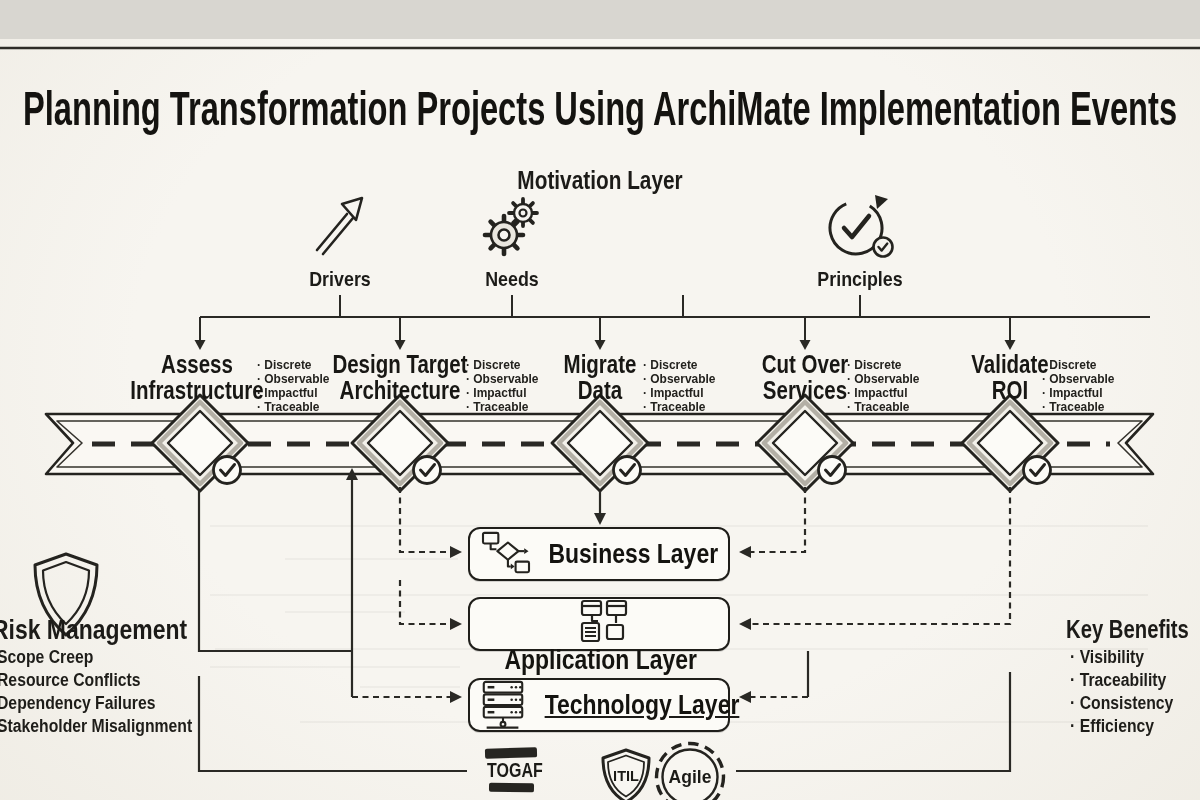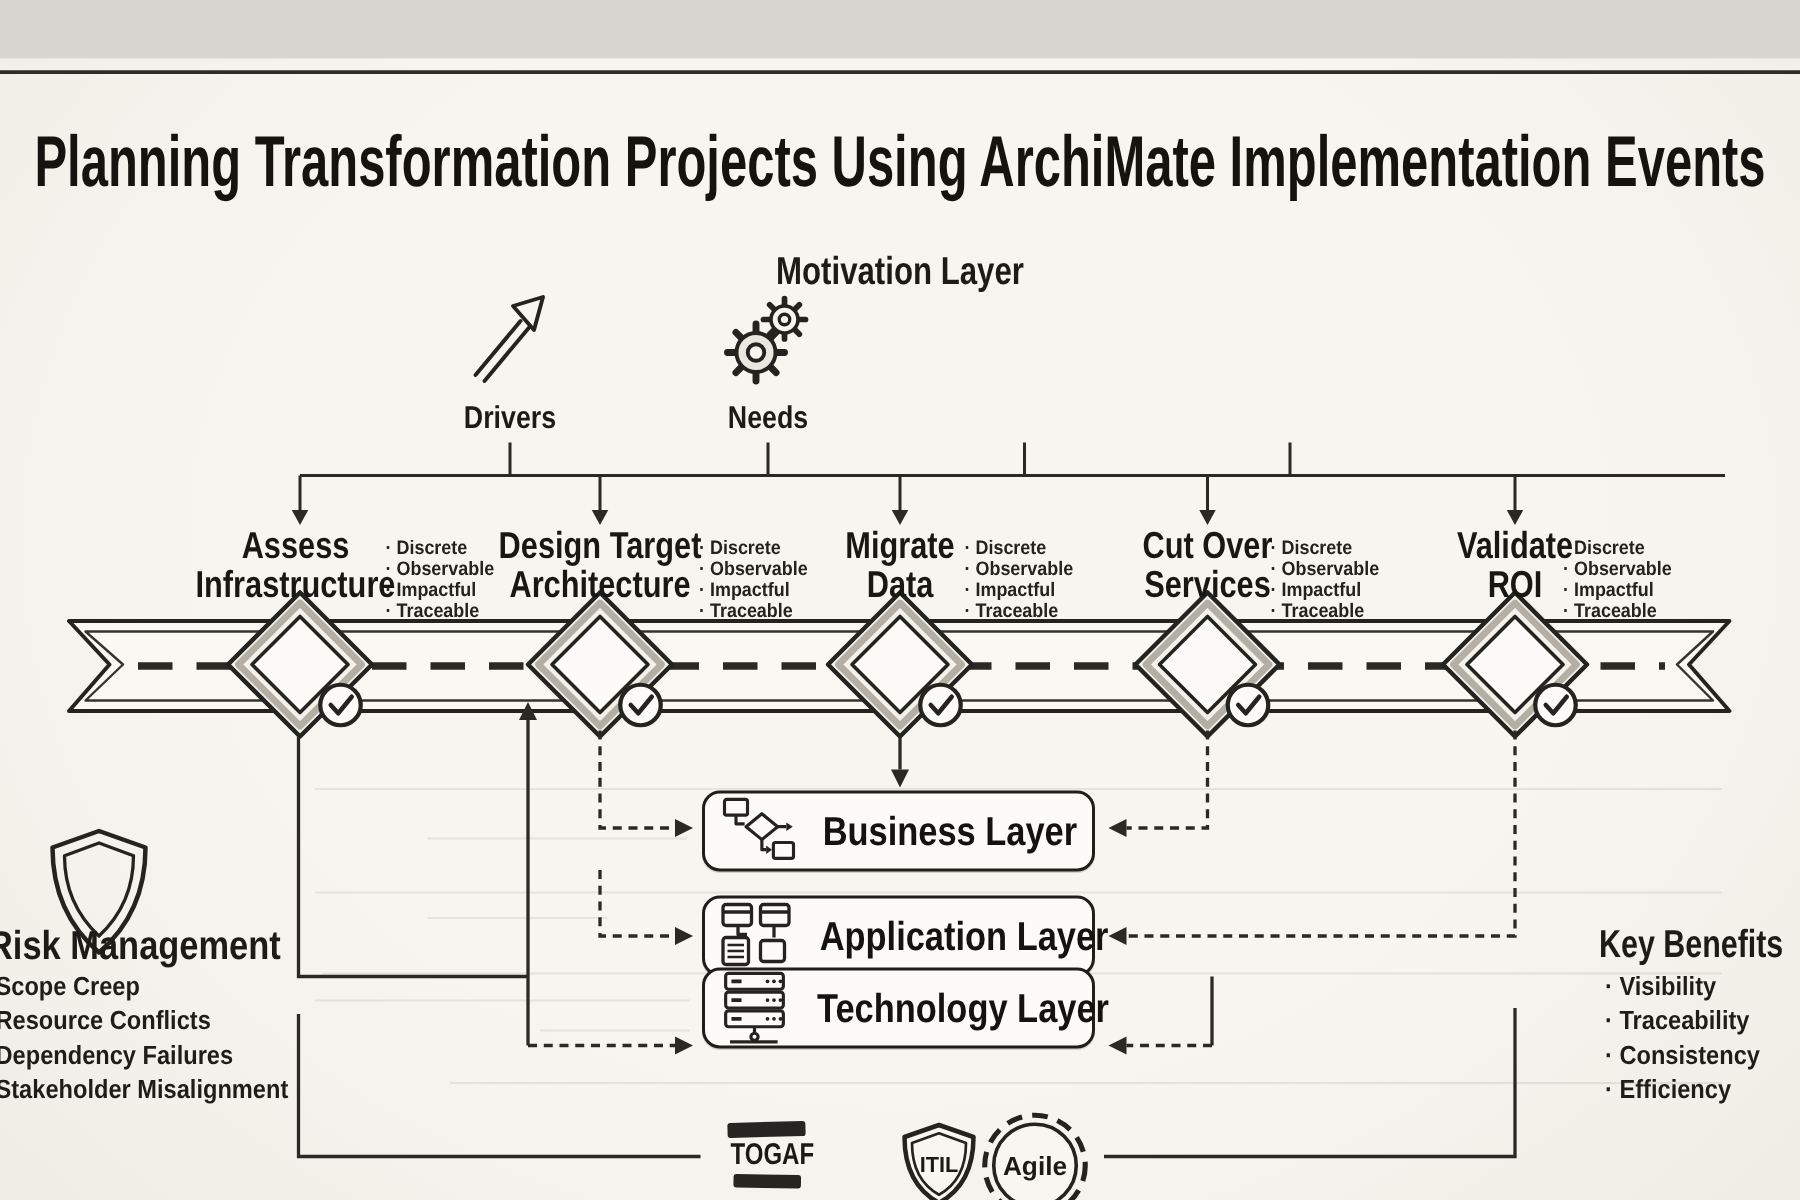--- a/index.html
+++ b/index.html
@@ -231,20 +231,32 @@
             <line x1="53.4" y1="15.6" x2="56.9" y2="12.1"></line>
         </g>
         <circle cx="47" cy="22" r="9" fill="#f7f5f0" stroke-width="2.4"></circle>
         <circle cx="47" cy="22" r="3.5" stroke-width="2.2"></circle>
       </svg>
     </div>
     <div class="mot-label">Needs</div>
   </div>
 
 
+  <div class="mot-item" style="left:790px;">
+    <div class="mot-icon">
+      <svg width="76" height="74" viewBox="0 0 76 74">
+        <circle cx="34" cy="38" r="26" fill="none" stroke="#24231f" stroke-width="3" stroke-dasharray="138 26" transform="rotate(-58 34 38)"></circle>
+        <path d="M22,38 l8,9 l17,-21" fill="none" stroke="#24231f" stroke-width="4.5" stroke-linecap="round" stroke-linejoin="round"></path>
+        <polygon points="53,5 66,9 55,19" fill="#24231f"></polygon>
+        <circle cx="61" cy="57" r="9.5" fill="#f5f3ee" stroke="#24231f" stroke-width="2.6"></circle>
+        <path d="M56.5,57 l3.2,3.6 l5.6,-7" fill="none" stroke="#24231f" stroke-width="2.4" stroke-linecap="round" stroke-linejoin="round"></path>
+      </svg>
+    </div>
+    <div class="mot-label">Principles</div>
+  </div>
 
   <div class="ms-title" style="left:87px;top:312px;">
     <div>Assess</div>
       <div>Infrastructure</div>
   </div>
   <div class="ms-attrs" style="left:257px;top:319px;">
     <div class="attr-line">Discrete</div>
     <div class="attr-line">Observable</div>
     <div class="attr-line">Impactful</div>
     <div class="attr-line">Traceable</div>
@@ -303,38 +315,38 @@
         <path d="M40,21 H46"></path>
           <polygon points="46,18 46,24 50.5,21" fill="#24231f" stroke="none"></polygon>
         <path d="M29,30 V37 H32"></path>
           <polygon points="32,34 32,40 36,37" fill="#24231f" stroke="none"></polygon>
         <rect x="37" y="32" width="14" height="11" rx="1.5"></rect>
       </svg>
     </span>
     <span class="layer-label">Business Layer</span>
   </div>
 
-  <div class="layer-box" style="top:558px;">
+  <div class="layer-box" style="top:558px;flex-direction:column;">
     <span>
       <svg width="50" height="46" viewBox="0 0 48 46" fill="none" stroke="#24231f" stroke-width="2.2" stroke-linejoin="round">
         <rect x="2" y="2" width="19" height="14" rx="2"></rect>
           <path d="M2,7 H21"></path>
         <rect x="27" y="2" width="19" height="14" rx="2"></rect>
           <path d="M27,7 H46"></path>
         <path d="M12,16 V22 H18"></path>
           <path d="M36,16 V24"></path>
         <rect x="2" y="24" width="17" height="18" rx="2"></rect>
         <path d="M5,29 H16 M5,33 H16 M5,37 H16" stroke-width="1.8"></path>
         <rect x="27" y="26" width="16" height="14" rx="2"></rect>
       </svg>
     </span>
     <span class="layer-label">Application Layer</span>
   </div>
 
-  <div class="layer-box" style="top:606px;">
+  <div class="layer-box" style="top:639px;text-decoration:underline;">
     <span>
       <svg width="48" height="50" viewBox="0 0 48 52" fill="none" stroke="#24231f" stroke-width="2.2" stroke-linejoin="round">
         <rect x="4" y="2" width="40" height="11" rx="2"></rect>
         <path d="M8,7.5 H15" stroke-width="2.6"></path>
           <circle cx="33" cy="7.5" r="1.3" fill="#24231f" stroke="none"></circle>
           <circle cx="37.5" cy="7.5" r="1.3" fill="#24231f" stroke="none"></circle>
           <circle cx="42" cy="7.5" r="1.3" fill="#24231f" stroke="none"></circle>
         <rect x="4" y="15" width="40" height="11" rx="2"></rect>
         <path d="M8,20.5 H15" stroke-width="2.6"></path>
           <circle cx="33" cy="20.5" r="1.3" fill="#24231f" stroke="none"></circle>

